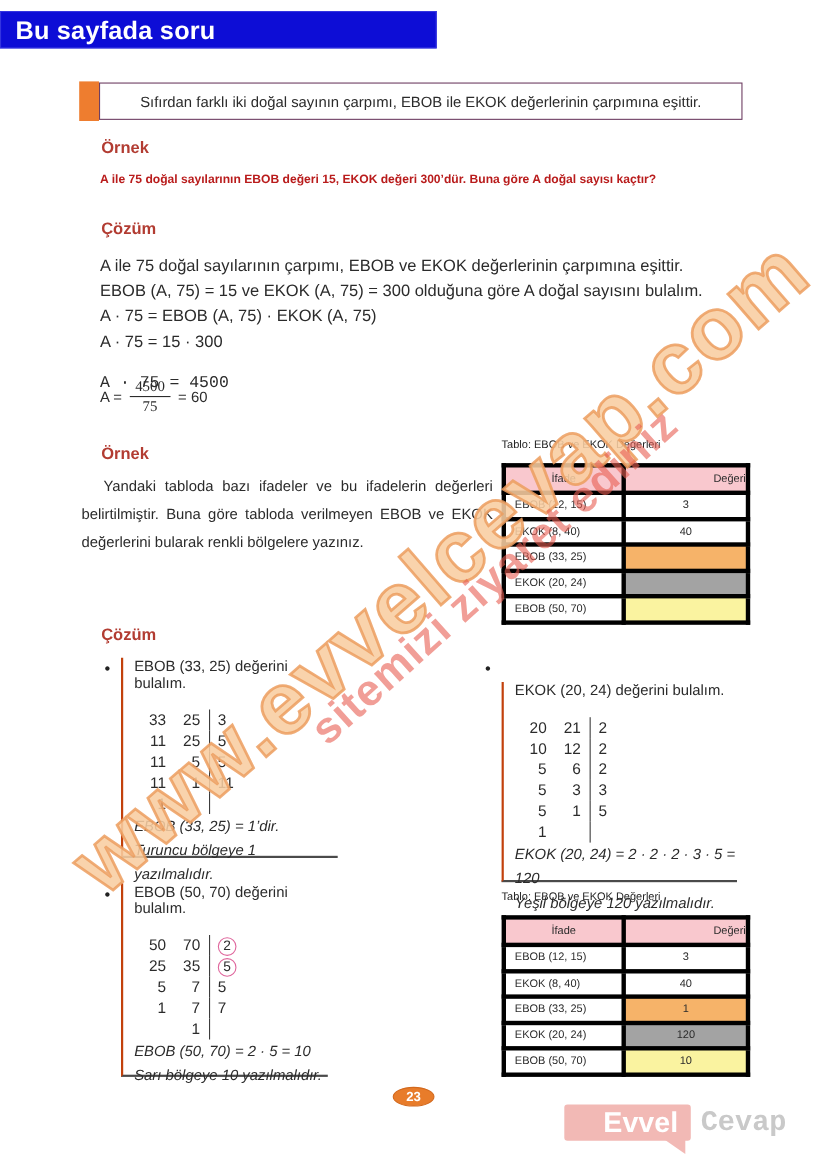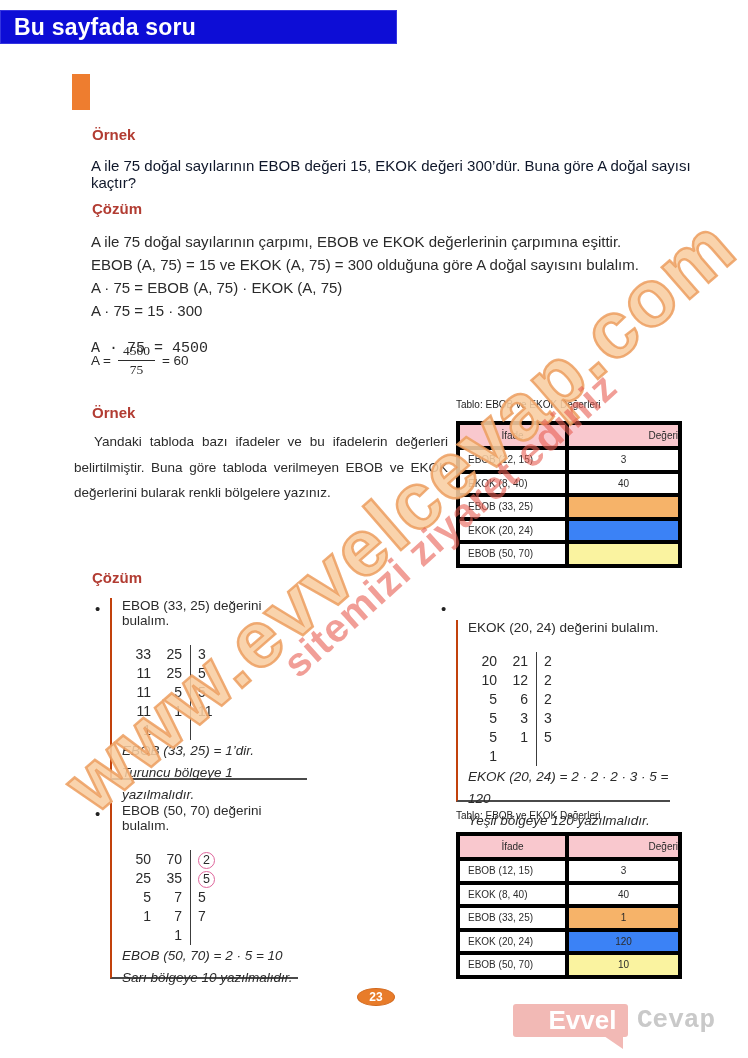--- a/index.html
+++ b/index.html
@@ -16,38 +16,38 @@
     letter-spacing:0.2px;
   }
   
   .rule-accent { position:absolute; left:72px; top:74px; width:18px; height:36px; background:#ee7d2f; }
   .rule-box {
     position:absolute; left:90px; top:75px; width:585px; height:34px;
     border:1px solid #6e3f63; background:#fff; display:flex; align-items:center; justify-content:center;
     font-size:13.5px;
   }
   .heading { position:absolute; font-size:15px; font-weight:bold; color:#b23c32; }
-  .txt { position:absolute; font-size:15px; color:#0f172a; }
+  .txt { position:absolute; font-size:11px; color:#b91c1c;font-weight:bold; }
   .mathline { position:absolute; left:91px; font-size:15px; color:#2b2b2b; }
   .frac-row { position:absolute; left:91px; top:338px; height:44px; display:flex; align-items:center; font-size:13.5px; gap:7px; }
   .frac { display:inline-flex; flex-direction:column; align-items:center;font-family:Liberation Serif, serif; }
   .frac .num { padding:0 5px 1px 5px; border-bottom:1.4px solid #2b2b2b; }
   .frac .den { padding-top:1px; }
   
   .para2 { position:absolute; left:74px; top:429px; width:374px; font-size:13.5px; line-height:25.5px; text-align:justify; text-indent:20px; }
   
   .vt-title { position:absolute; font-size:10px; color:#222; }
   .vtable { position:absolute; border-collapse:collapse; }
   .vtable td, .vtable th { border:4px solid #000000; font-size:10px; font-weight:normal; }
   .vtable th { background:#f9c8ce; height:25px; text-align:right; }
   .vtable td { height:23.5px; }
   .vtable td.lbl { width:109px; padding-left:8px; text-align:left; }
   .vtable td.val { width:113px; text-align:center; }
   .bg-orange { background:#f6b369; }
-  .bg-green  { background:#3b82f6; }
+  .bg-green  { background:#a3a3a3; }
   .bg-yellow { background:#faf3a0; }
   
   .bullet { position:absolute; font-size:15px; color:#222; }
   .block {
     position:absolute; border-left:2px solid #c2410c; border-bottom:2px solid #4a4a4a;
     padding:0 0 7px 10px; display:flex; flex-direction:column;
   }
   .block .btitle { font-size:13.5px; }
   .dt { margin-top:17px; margin-left:2px; }
   .dt-row { display:flex; align-items:stretch; height:19px; font-size:14px; }
@@ -95,20 +95,23 @@
 </head>
 <body>
 
 <div class="page">
 
   <div class="banner">
     <span>Bu sayfada soru bulunmamaktadır!..</span>
   </div>
 
   <div class="rule-accent"></div>
+  <div class="rule-box">
+    <span>Sıfırdan farklı iki doğal sayının çarpımı, EBOB ile EKOK değerlerinin çarpımına eşittir.</span>
+  </div>
 
   <div class="heading" style="left:92px; top:126px;">Örnek</div>
   <div class="txt" style="left:91px; top:157px; width:630px;">A ile 75 doğal sayılarının EBOB değeri 15, EKOK değeri 300’dür. Buna göre A doğal sayısı kaçtır?</div>
   <div class="heading" style="left:92px; top:200px;">Çözüm</div>
 
   <div class="mathline" style="top:233px;">A ile 75 doğal sayılarının çarpımı, EBOB ve EKOK değerlerinin çarpımına eşittir.</div>
   <div class="mathline" style="top:256px;">EBOB (A, 75) = 15  ve  EKOK (A, 75) = 300 olduğuna göre A doğal sayısını bulalım.</div>
   <div class="mathline" style="top:279px;">A · 75 = EBOB (A, 75) · EKOK (A, 75)</div>
   <div class="mathline" style="top:302px;">A · 75 = 15 · 300</div>
   <div class="mathline" style="top:340px;font-family:Liberation Mono, monospace;">A · 75 = 4500</div>

